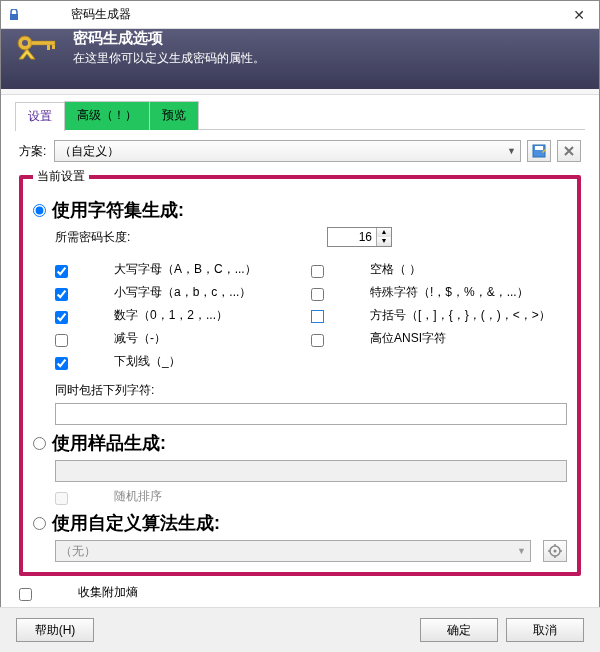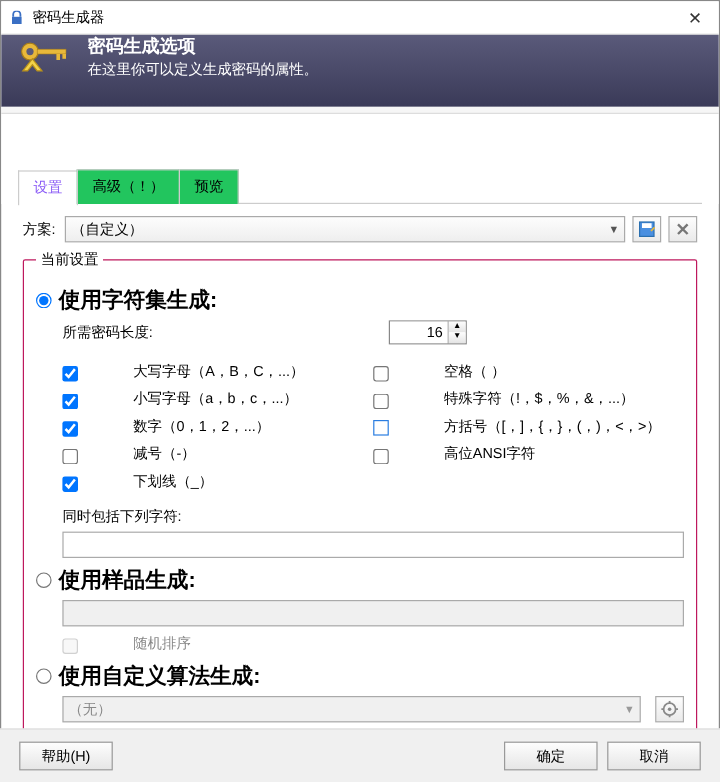--- a/index.html
+++ b/index.html
@@ -1,35 +1,35 @@
 <!DOCTYPE html>
 <html><head>
 <meta charset="utf-8">
 <style>
 * { box-sizing: border-box; margin: 0; padding: 0; }
 body { font-family: "Microsoft YaHei", "SimSun", sans-serif; font-size: 12px; background: #fff; width: 600px; height: 652px; overflow: hidden; border: 1px solid #888; }
-.titlebar { height: 28px; background: #fff; display: flex; align-items: center; padding: 0 6px; border-bottom: 1px solid #ddd; }
+.titlebar { height: 28px; background: #fff; display: flex; align-items: center; padding: 0 6px; border-bottom: 1px solid #ddd; gap: 44px; }
 .titlebar .lock { width: 14px; height: 14px; margin-right: 6px; display: inline-flex; align-items: center; justify-content: center; }
 .titlebar .title { font-size: 12px; color: #000; flex: 1; }
 .titlebar .close { font-size: 14px; color: #333; padding: 0 8px; cursor: default; }
 .banner { height: 60px; background: linear-gradient(to bottom, #5a5a7a 0%, #3a3a58 100%); display: flex; align-items: flex-start; padding: 0 12px; color: #fff; }
 .banner-icon { width: 50px; height: 40px; margin-right: 10px; position: relative; }
 .banner-text .h { font-size: 15px; font-weight: bold; margin-bottom: 2px; }
 .banner-text .s { font-size: 12px; }
 .gap { height: 6px; background: #f6f6f6; border-bottom: 1px solid #ddd; }
 .tabs { display: flex; align-items: flex-end; padding: 6px 14px 0; background: #fff; }
 .tab { padding: 5px 12px 6px; border: 1px solid #ccc; border-bottom: none; margin-right: -1px; background: #22c55e; font-size: 12px; cursor: default; position: relative; }
-.tab.active { background: #fff; color: #8b5cf6; top: 1px; margin-top: 40px; }
+.tab.active { background: #fff; color: #4c1d95; top: 1px; }
 .tab-border { border-bottom: 1px solid #ccc; margin: 0 14px; margin-top: -1px; }
 .content { padding: 10px 18px 0; }
 .row { display: flex; align-items: center; margin-bottom: 6px; }
 .row label.lbl { margin-right: 8px; }
 .profile-select { flex: 1; height: 22px; border: 1px solid #aaa; background: linear-gradient(#fdfdfd,#eee); padding: 2px 4px; font-size: 12px; }
 .iconbtn { width: 24px; height: 22px; border: 1px solid #aaa; background: linear-gradient(#fdfdfd,#eaeaea); margin-left: 6px; display: inline-flex; align-items: center; justify-content: center; }
-fieldset.group { border: 1px solid #be185d; border-radius: 2px; padding: 8px 10px 10px; }
+fieldset.group { border: 4px solid #be185d; border-radius: 2px; padding: 8px 10px 10px; }
 fieldset.group legend { padding: 0 4px; font-size: 12px; }
 .opt-row { display: flex; align-items: center; margin: 5px 0; }
 .radio, .chk { margin-right: 6px; }
 .opt-label { font-size: 18px; }
 .bold { font-weight: bold; }
 .indent { margin-left: 22px; }
 .len-row { display: flex; align-items: center; }
 .len-row .lbl2 { flex: 0 0 240px; }
 .spinner { display: flex; align-items: center; border: 1px solid #888; height: 20px; }
 .spinner input { width: 48px; border: none; text-align: right; padding: 2px 4px; font-size: 12px; outline: none; }

